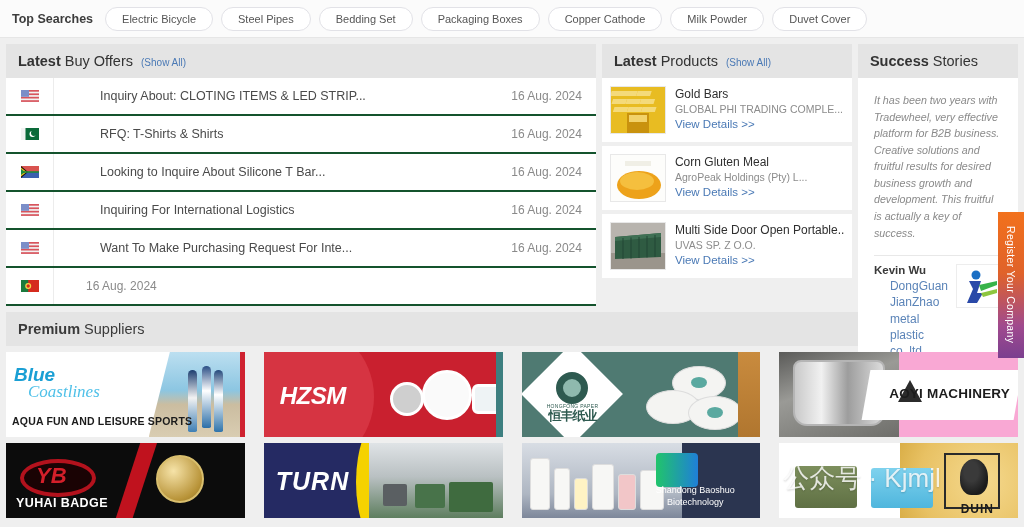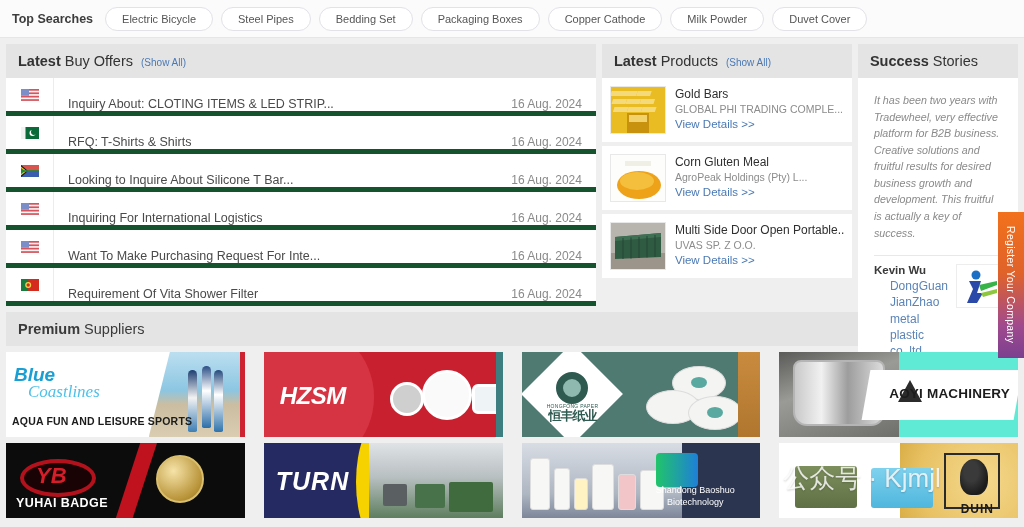--- a/index.html
+++ b/index.html
@@ -65,24 +65,25 @@
     font-size: 10px;
     color: #4a79b5;
     margin-left: 4px;
     cursor: pointer;
   }
 
   
   .offers-body { background: #fff; }
   .offer-row {
     display: flex;
-    align-items: flex-end;
+    align-items: center;
     height: 38px;
-    border-bottom: 5px solid #14532d;
+    border-bottom: 2px solid #14532d;
     cursor: pointer;
+    gap: 32px;
   }
   .offer-flag-cell {
     width: 48px;
     display: flex;
     align-items: center;
     justify-content: center;
     border-right: 1px solid #ececec;
     height: 100%;
   }
   .flag { width: 18px; height: 12px; display: block; }
@@ -285,21 +286,21 @@
   .b-paper .r3 { width: 54px; height: 34px; left: 166px; top: 44px; }
   .b-paper .hole {
     position: absolute; border-radius: 50%; background: #5aa9a0;
   }
   .b-paper .h1 { width: 16px; height: 11px; left: 169px; top: 25px; }
   .b-paper .h3 { width: 16px; height: 11px; left: 185px; top: 55px; }
   .b-paper .side { position:absolute; right:0; top:0; width:22px; height:100%;
     background: linear-gradient(180deg,#c98b3e,#b0762f); }
 
   
-  .b-aoyi { background: #5eead4; text-decoration: underline; }
+  .b-aoyi { background: #f9a8d4; text-decoration: underline; }
   .b-aoyi .photo {
     position: absolute; left: 0; top: 0; width: 120px; height: 100%;
     background: linear-gradient(160deg,#5a5a58 0%, #9a9a96 40%, #6e6e6a 100%);
   }
   .b-aoyi .pot {
     position: absolute; left: 14px; top: 8px; width: 92px; height: 66px;
     border-radius: 8px 8px 14px 14px;
     background: linear-gradient(90deg,#c9c9c9,#f1f1f1 30%,#9d9d9d 60%,#dcdcdc);
     border: 2px solid #b5b5b5;
   }
@@ -526,21 +527,20 @@
 
       <div class="offer-row">
         <div class="offer-flag-cell">
           <svg class="flag" viewBox="0 0 18 12">
             <rect width="18" height="12" fill="#d52b1e"></rect>
             <rect width="7.2" height="12" fill="#1b7a3d"></rect>
             <circle cx="7.2" cy="6" r="3" fill="#f5d547"></circle>
             <circle cx="7.2" cy="6" r="1.7" fill="#d52b1e"></circle>
           </svg>
         </div>
-        <div class="offer-title">Requirement Of Vita Shower Filter</div>
         <div class="offer-date">16 Aug. 2024</div>
       </div>
 
     </div>
   </div>
 
   <div class="col-products">
     <div class="panel-head">
       <b>Latest</b>
       <span class="light">Products</span>

